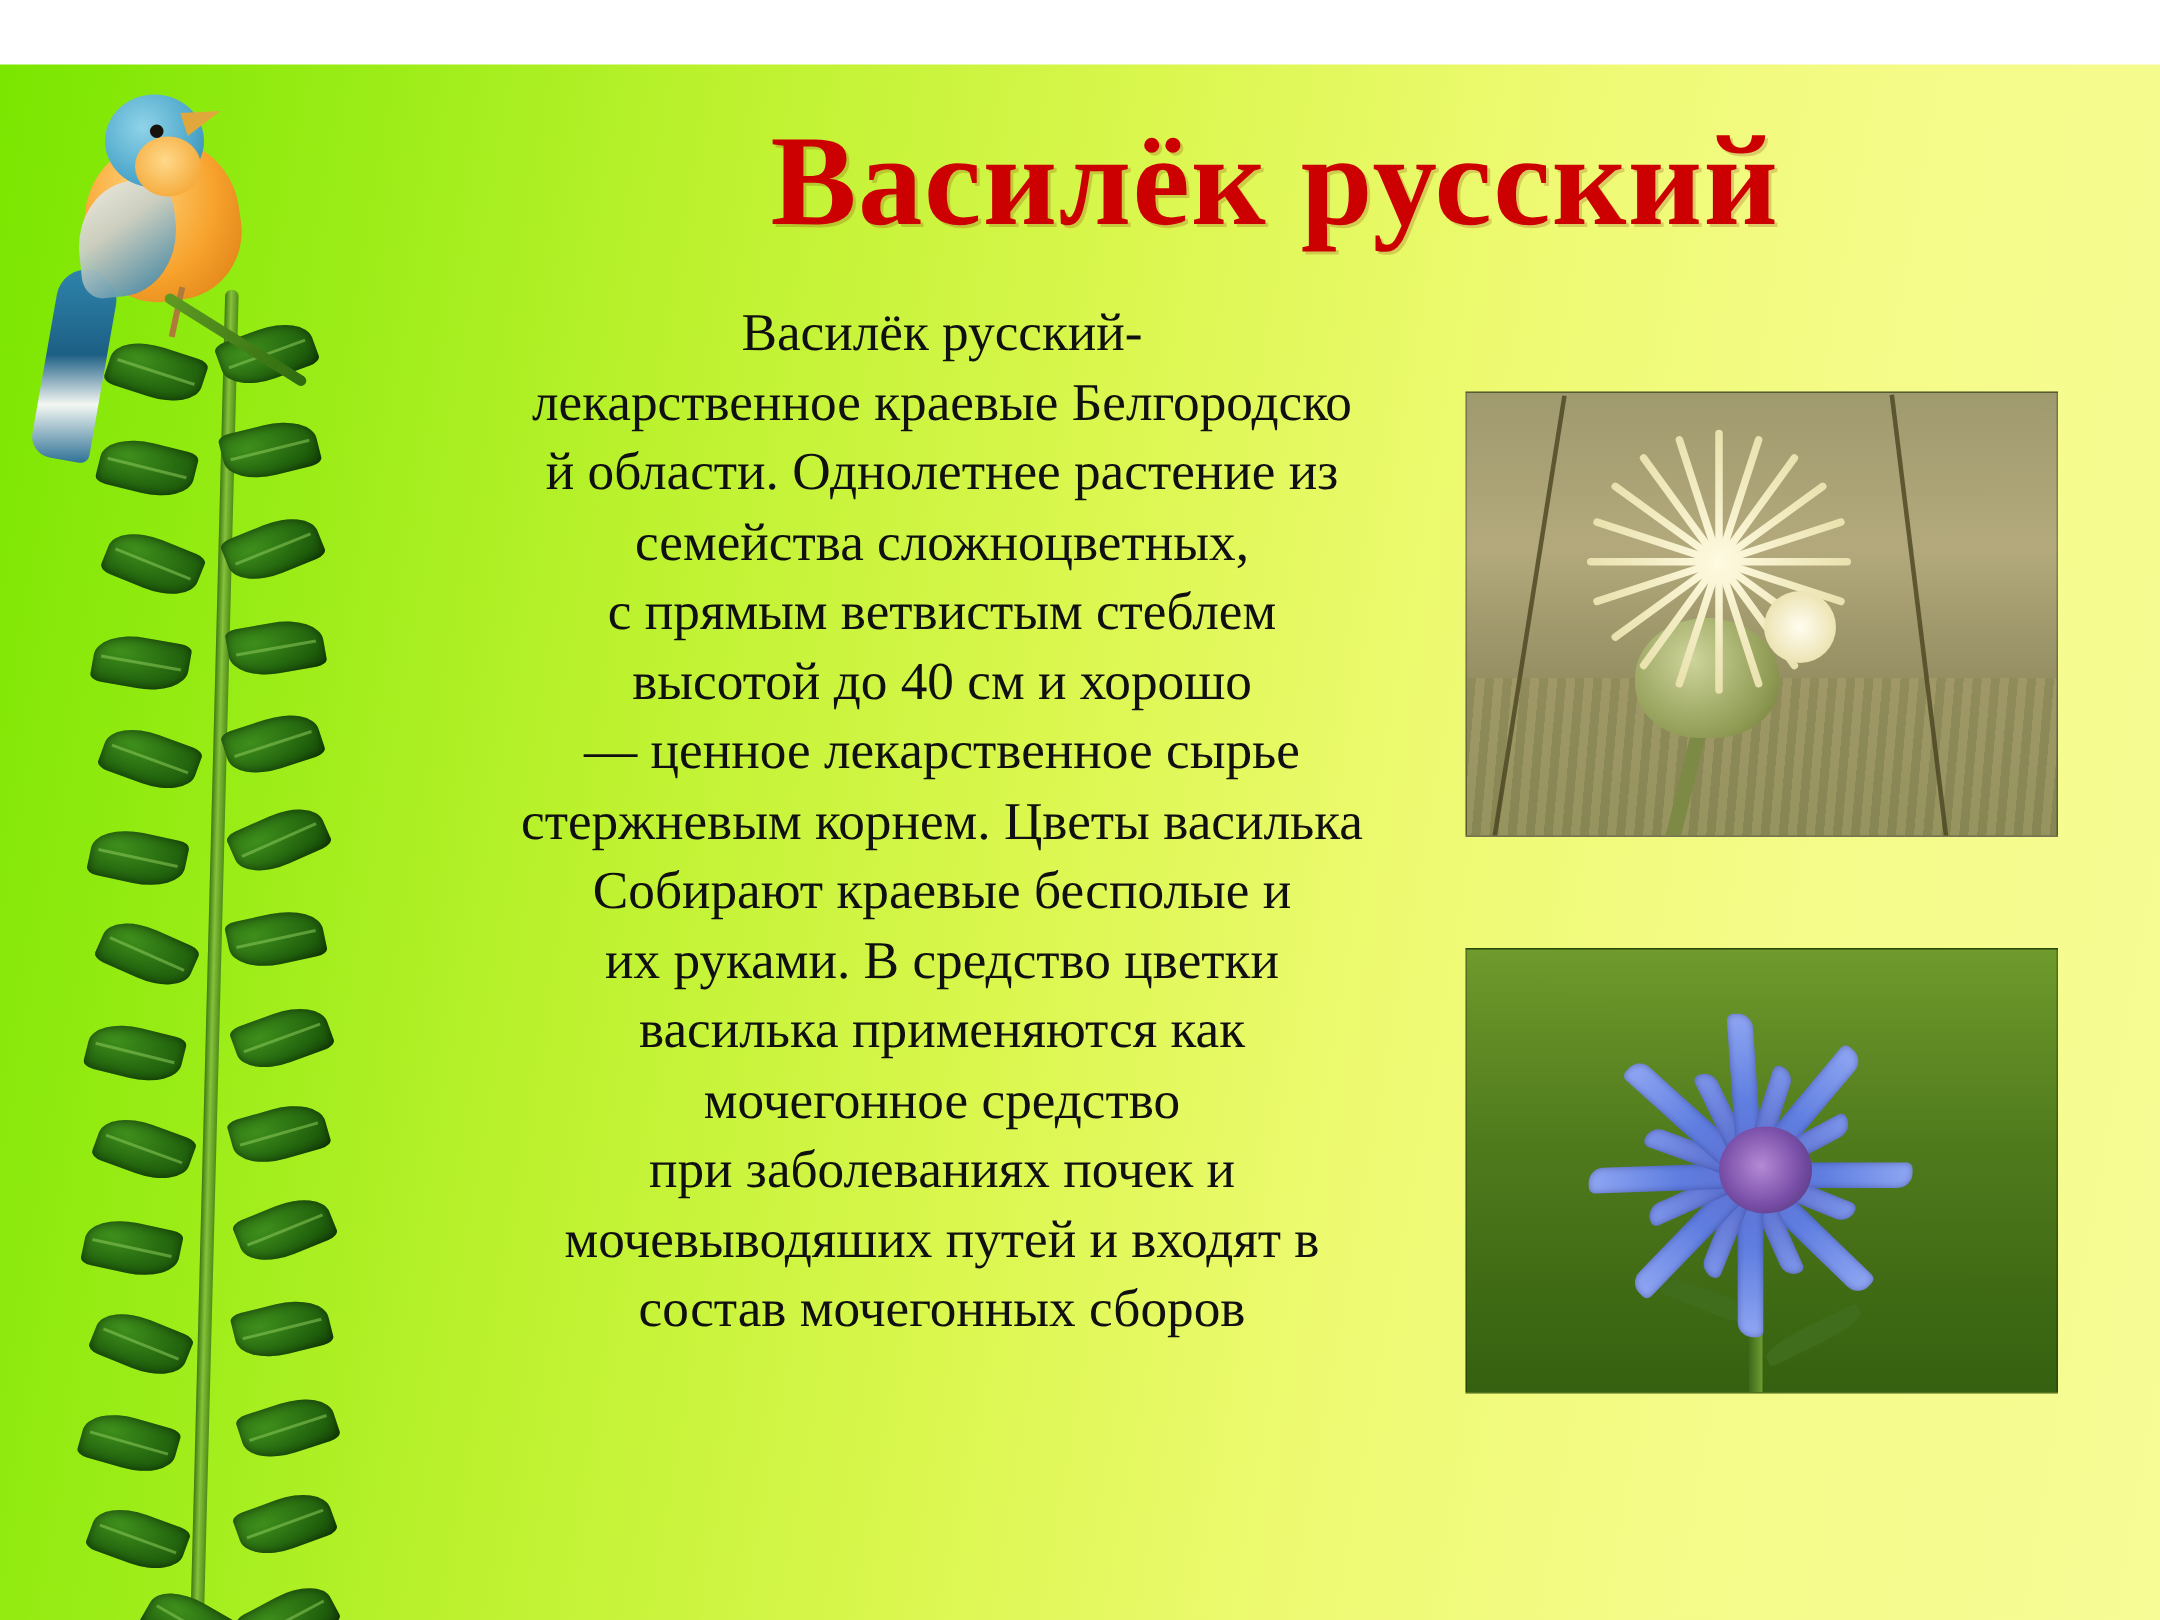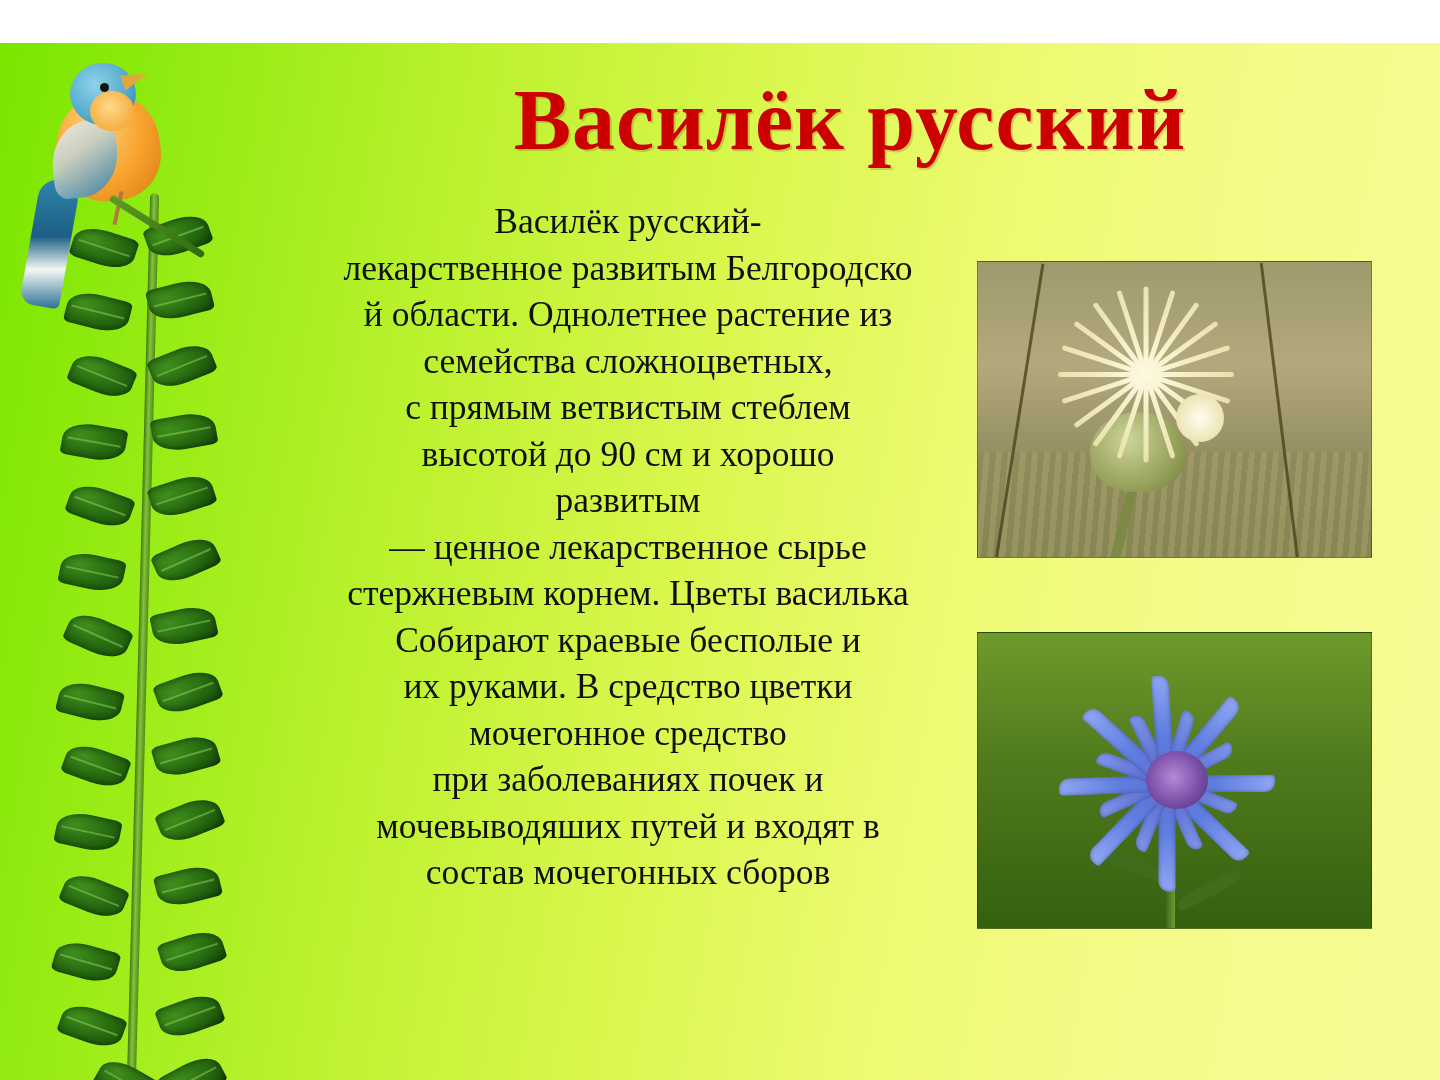--- a/index.html
+++ b/index.html
@@ -371,30 +371,30 @@
       <div class="bird-eye"></div>
       <div class="bird-leg"></div>
       <div class="bird-branch"></div>
     </div>
   </div>
 
   <div class="title">Василёк русский</div>
 
   <div class="body-text">
     <p>Василёк русский-</p>
-    <p>лекарственное развитым Белгородско</p>
+    <p>лекарственное краевые Белгородско</p>
     <p>й области. Однолетнее растение из</p>
     <p>семейства сложноцветных,</p>
     <p>с прямым ветвистым стеблем</p>
-    <p>высотой до 90 см и хорошо</p>
-    <p>развитым</p>
+    <p>высотой до 40 см и хорошо</p>
     <p>— ценное лекарственное сырье</p>
     <p>стержневым корнем. Цветы василька</p>
     <p>Собирают краевые бесполые и</p>
     <p>их руками. В средство цветки</p>
+    <p>василька применяются как</p>
     <p>мочегонное средство</p>
     <p>при заболеваниях почек и</p>
     <p>мочевыводяших путей и входят в</p>
     <p>состав мочегонных сборов</p>
   </div>
 
   <div class="photo photo-thistle">
     <div class="th-grass"></div>
     <div class="th-twig" style="left:40px; top:0; height:300px; transform:rotate(9deg);"></div>
     <div class="th-twig" style="left:300px; top:0; height:300px; transform:rotate(-7deg);"></div>

